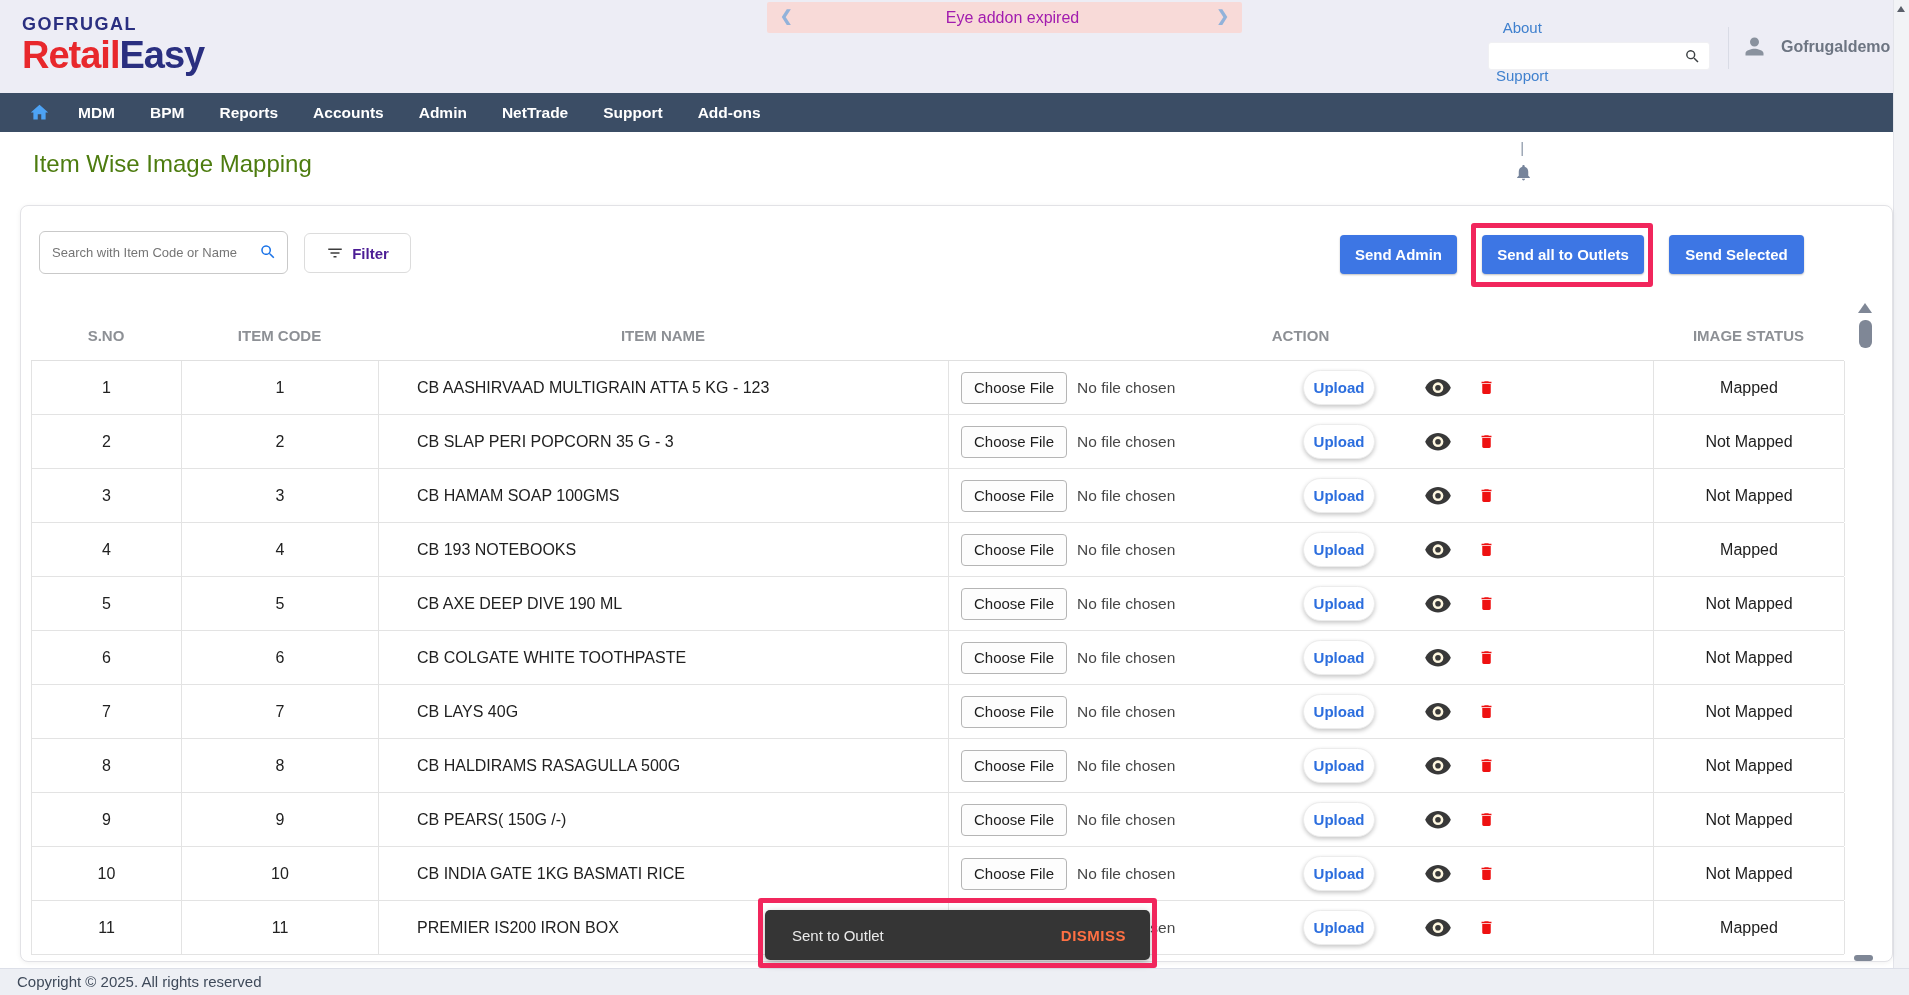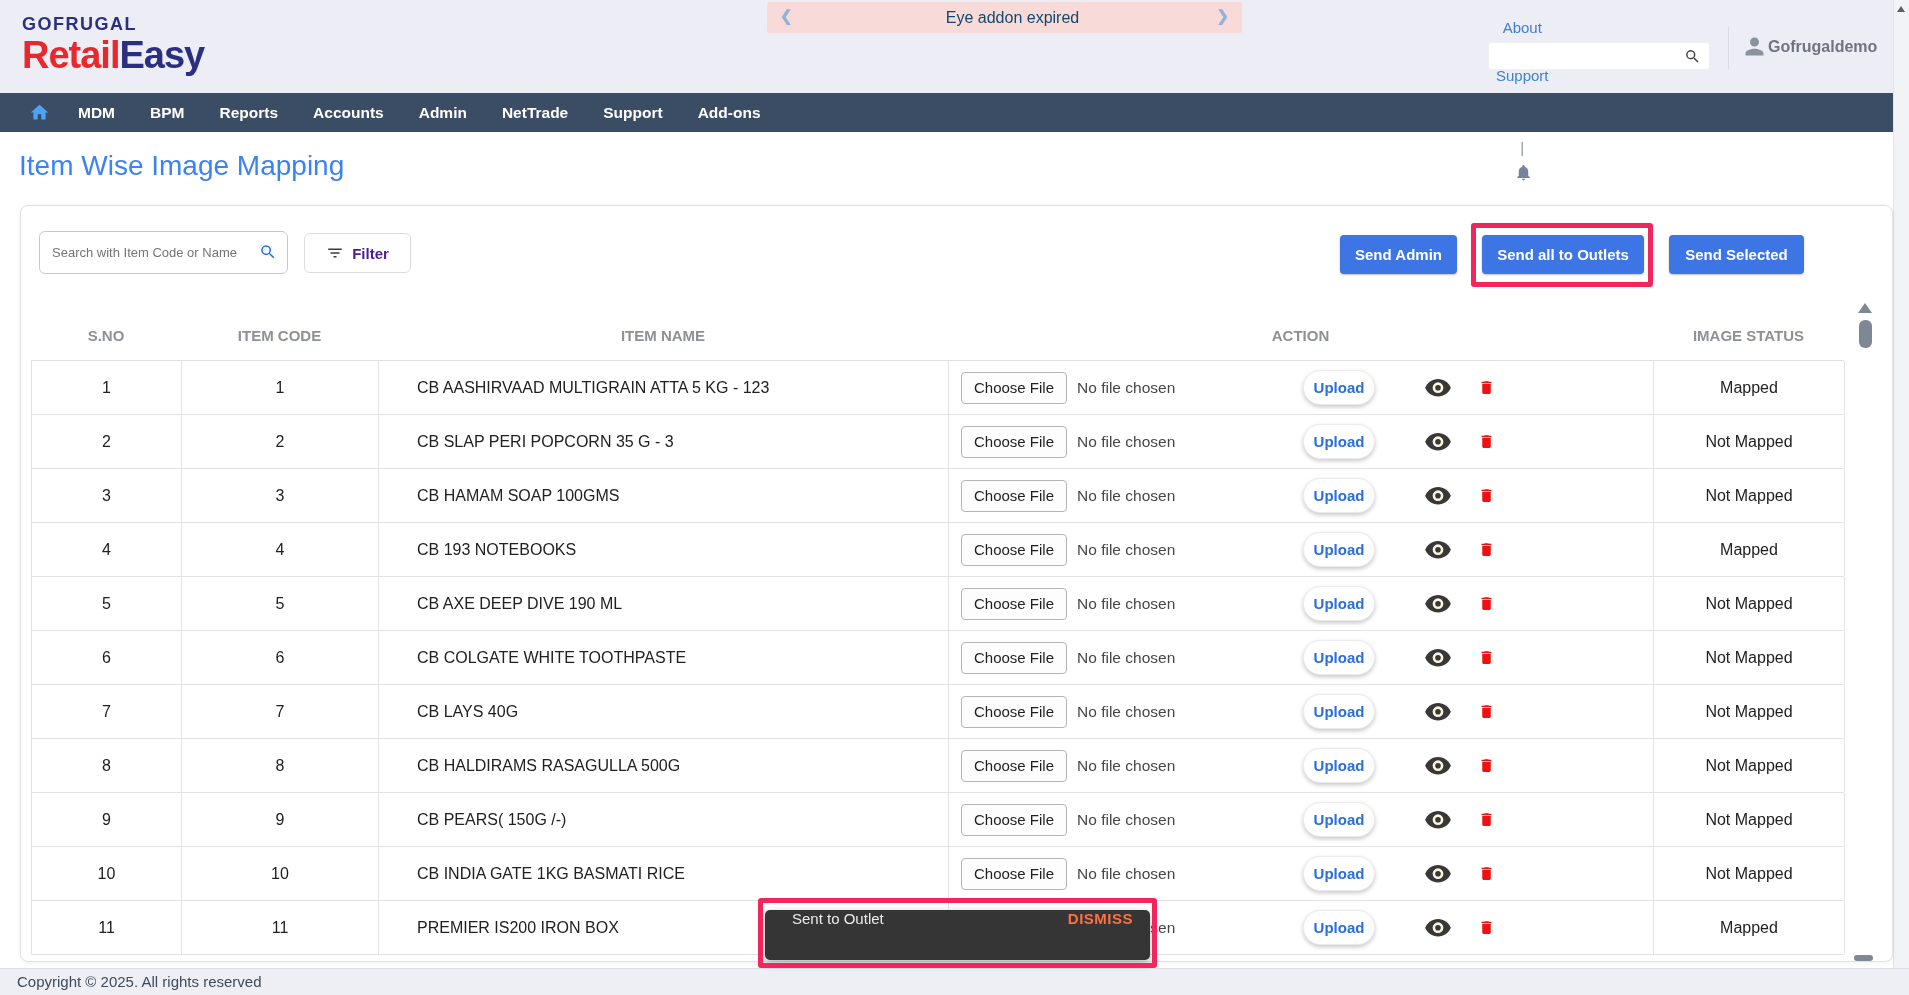--- a/index.html
+++ b/index.html
@@ -14,45 +14,45 @@
   .logo-main { font-size:38px; font-weight:800; letter-spacing:-1px; line-height:40px; }
   .logo-retail { color:#e8282c; }
   .logo-easy { color:#2a2f80; }
   .logo-tagline { position:absolute; left:92px; top:79px; font-size:12px; font-weight:700; letter-spacing:1.5px; color:#2a2f80; }
   .logo-swoosh { display:inline-block; width:0; height:0; border-top:6px solid #e8282c; border-left:10px solid transparent; margin-left:2px; }
 
   .banner { position:absolute; left:767px; top:2px; width:475px; height:31px; background:#f8dad8; border-radius:2px;
             display:flex; align-items:center; justify-content:center; }
   .banner-chevron { position:absolute; top:5px; color:#92b2da; font-size:15px; font-weight:700; cursor:pointer; }
   .banner-prev { left:13px; } .banner-next { right:13px; }
-  .banner-text { color:#0c4a6e; font-size:16px;margin-left:16px; }
+  .banner-text { color:#a21caf; font-size:16px;margin-left:16px; }
 
   .top-links { position:absolute; left:1496px; top:19px; display:flex; align-items:center; gap:7px; font-size:15px;flex-direction:column; }
   .top-link { color:#3f80ce; text-decoration:none; cursor:pointer; }
   .sep { color:#8b97a8; }
   .bell { margin-left:2px; display:flex; }
 
   .hdr-search { position:absolute; left:1488px; top:42px; width:222px; height:28px; background:#fff;
                 border:1px solid #f0f0f3; border-radius:3px; }
   .hdr-search input { width:100%; height:100%; border:none; outline:none; background:transparent;
                       padding:0 34px 0 10px; font-size:14px; font-family:inherit; }
   .hdr-search .mag { position:absolute; right:8px; top:5px; }
 
   .user-divider { position:absolute; left:1728px; top:27px; width:1px; height:42px; background:#d9dbe5; }
-  .user { position:absolute; left:1741px; top:33px; display:flex; align-items:center; cursor:pointer; }
+  .user { position:absolute; left:1741px; top:33px; display:flex; align-items:center; gap:13px; cursor:pointer; }
   .username { font-size:16px; font-weight:700; color:#6d7582; }
 
   
   .nav { position:absolute; left:0; top:93px; width:1909px; height:39px; background:#3b4d65;
          display:flex; align-items:center; }
   .nav-home { margin-left:29px; display:flex; cursor:pointer; }
   .nav-items { display:flex; margin-left:28px; gap:35px; }
   .nav-item { color:#ffffff; font-size:15.5px; font-weight:600; cursor:pointer; }
 
-  .page-title { position:absolute; left:19px; top:150px; font-size:28px; font-weight:500; color:#3b82f6; }
+  .page-title { position:absolute; left:33px; top:150px; font-size:24px; font-weight:500; color:#4d7c0f; }
 
   .right-strip { position:absolute; left:1893px; top:0; width:16px; height:968px; background:#f2f3f6;
                  border-left:1px solid #e3e4ea; }
   .strip-arrow { position:absolute; left:1897px; top:6px; width:0; height:0;
                  border-left:4px solid transparent; border-right:4px solid transparent;
                  border-bottom:6px solid #5a5f6a; }
 
   
   .card { position:absolute; left:20px; top:205px; width:1873px; height:757px; background:#fff;
           border:1px solid #e2e2e6; border-radius:8px; box-shadow:0 1px 5px rgba(0,0,0,.06); }
@@ -104,22 +104,22 @@
               background:#7f8796; border-radius:6px; cursor:pointer; }
   .hs-thumb { position:absolute; left:1833px; top:749px; width:19px; height:6px;
               background:#7f8796; border-radius:3px; cursor:pointer; }
 
   
   .annotation { position:absolute; border:5px solid #f1265c; border-radius:3px; pointer-events:none; }
   .ann-send-all { left:1471px; top:223px; width:182px; height:64px; z-index:60; }
   .ann-toast { left:758px; top:898px; width:399px; height:70px; z-index:70; }
 
   .toast { position:absolute; left:765px; top:910px; width:385px; height:50px; background:#353535;
-           border-radius:5px; display:flex; align-items:flex-start; justify-content:space-between;
-           padding:0 17px 0 27px; z-index:65; box-shadow:0 3px 8px rgba(0,0,0,.3); }
+           border-radius:5px; display:flex; align-items:center; justify-content:space-between;
+           padding:0 24px 0 27px; z-index:65; box-shadow:0 3px 8px rgba(0,0,0,.3); }
   .toast-msg { color:#ebebeb; font-size:15px; }
   .toast-dismiss { background:none; border:none; color:#ff7043; font-size:15px; font-weight:700; letter-spacing:.5px; }
 
   
   .footer { position:absolute; left:0; top:968px; width:1909px; height:27px; background:#edeff4;
             border-top:1px solid #dcdfe8; }
   .footer-text { margin-left:17px; line-height:25px; font-size:15px; color:#3f4a5a; }
 </style>
 </head>
 <body>

